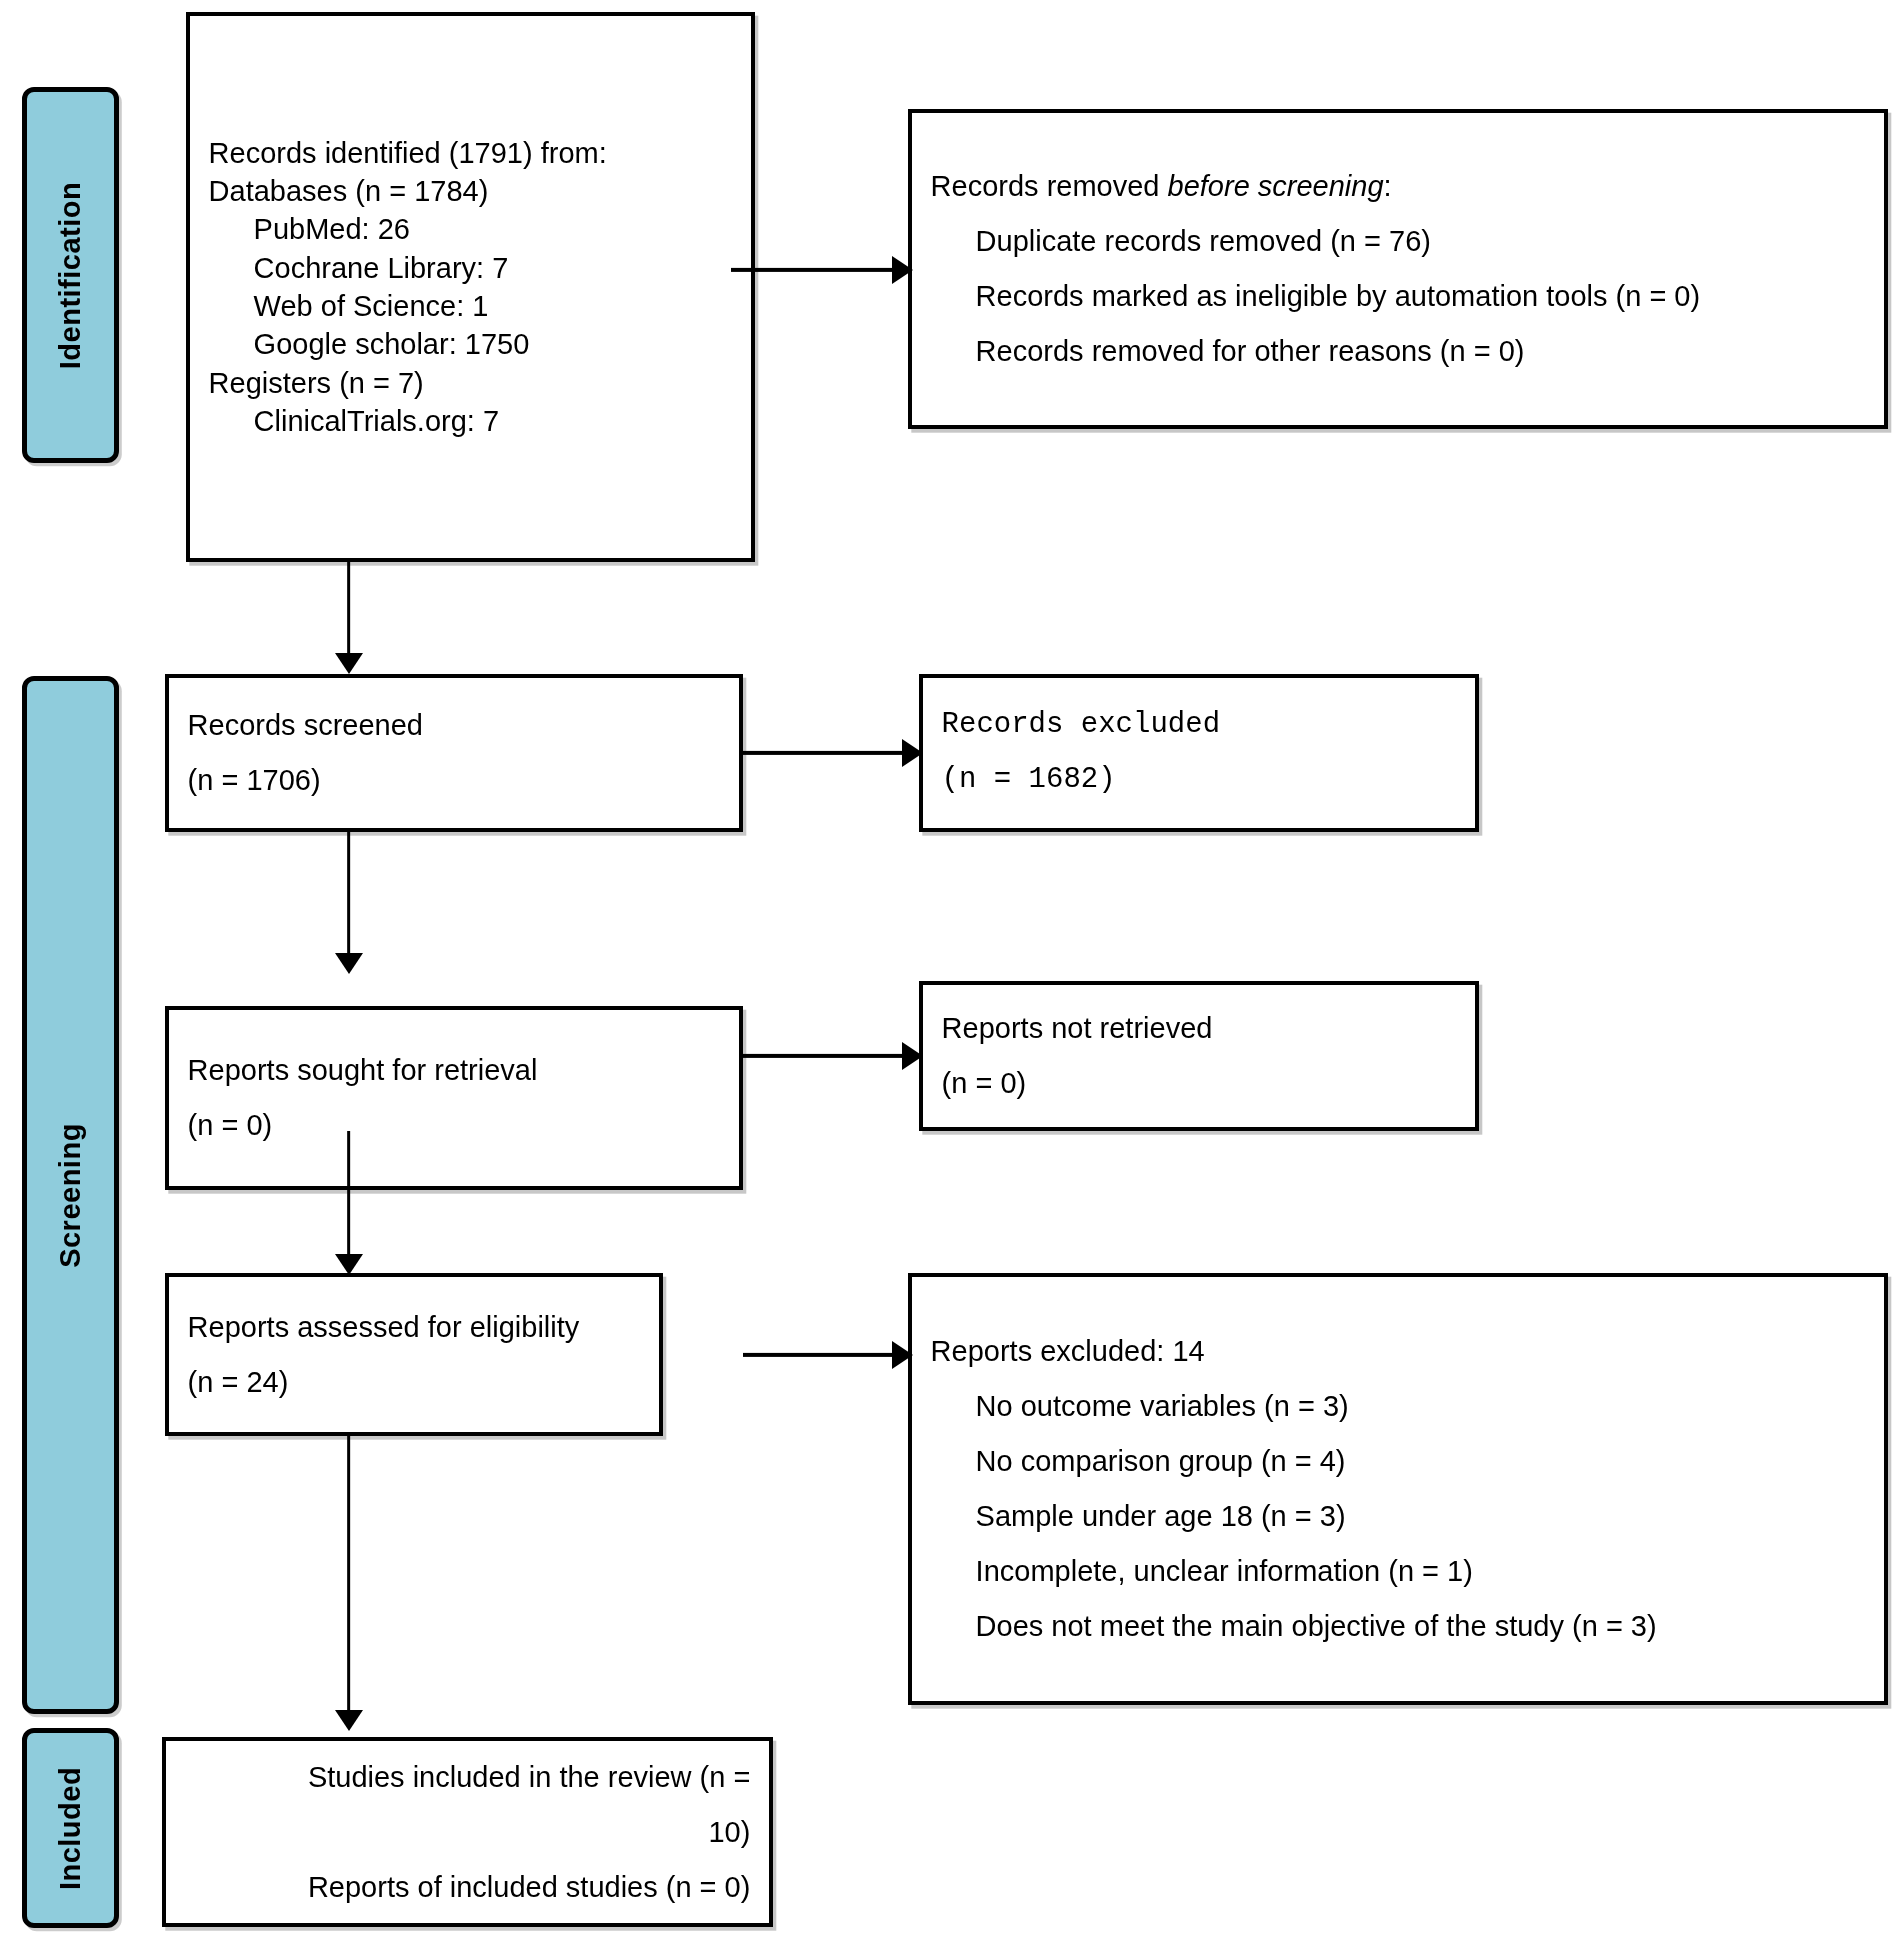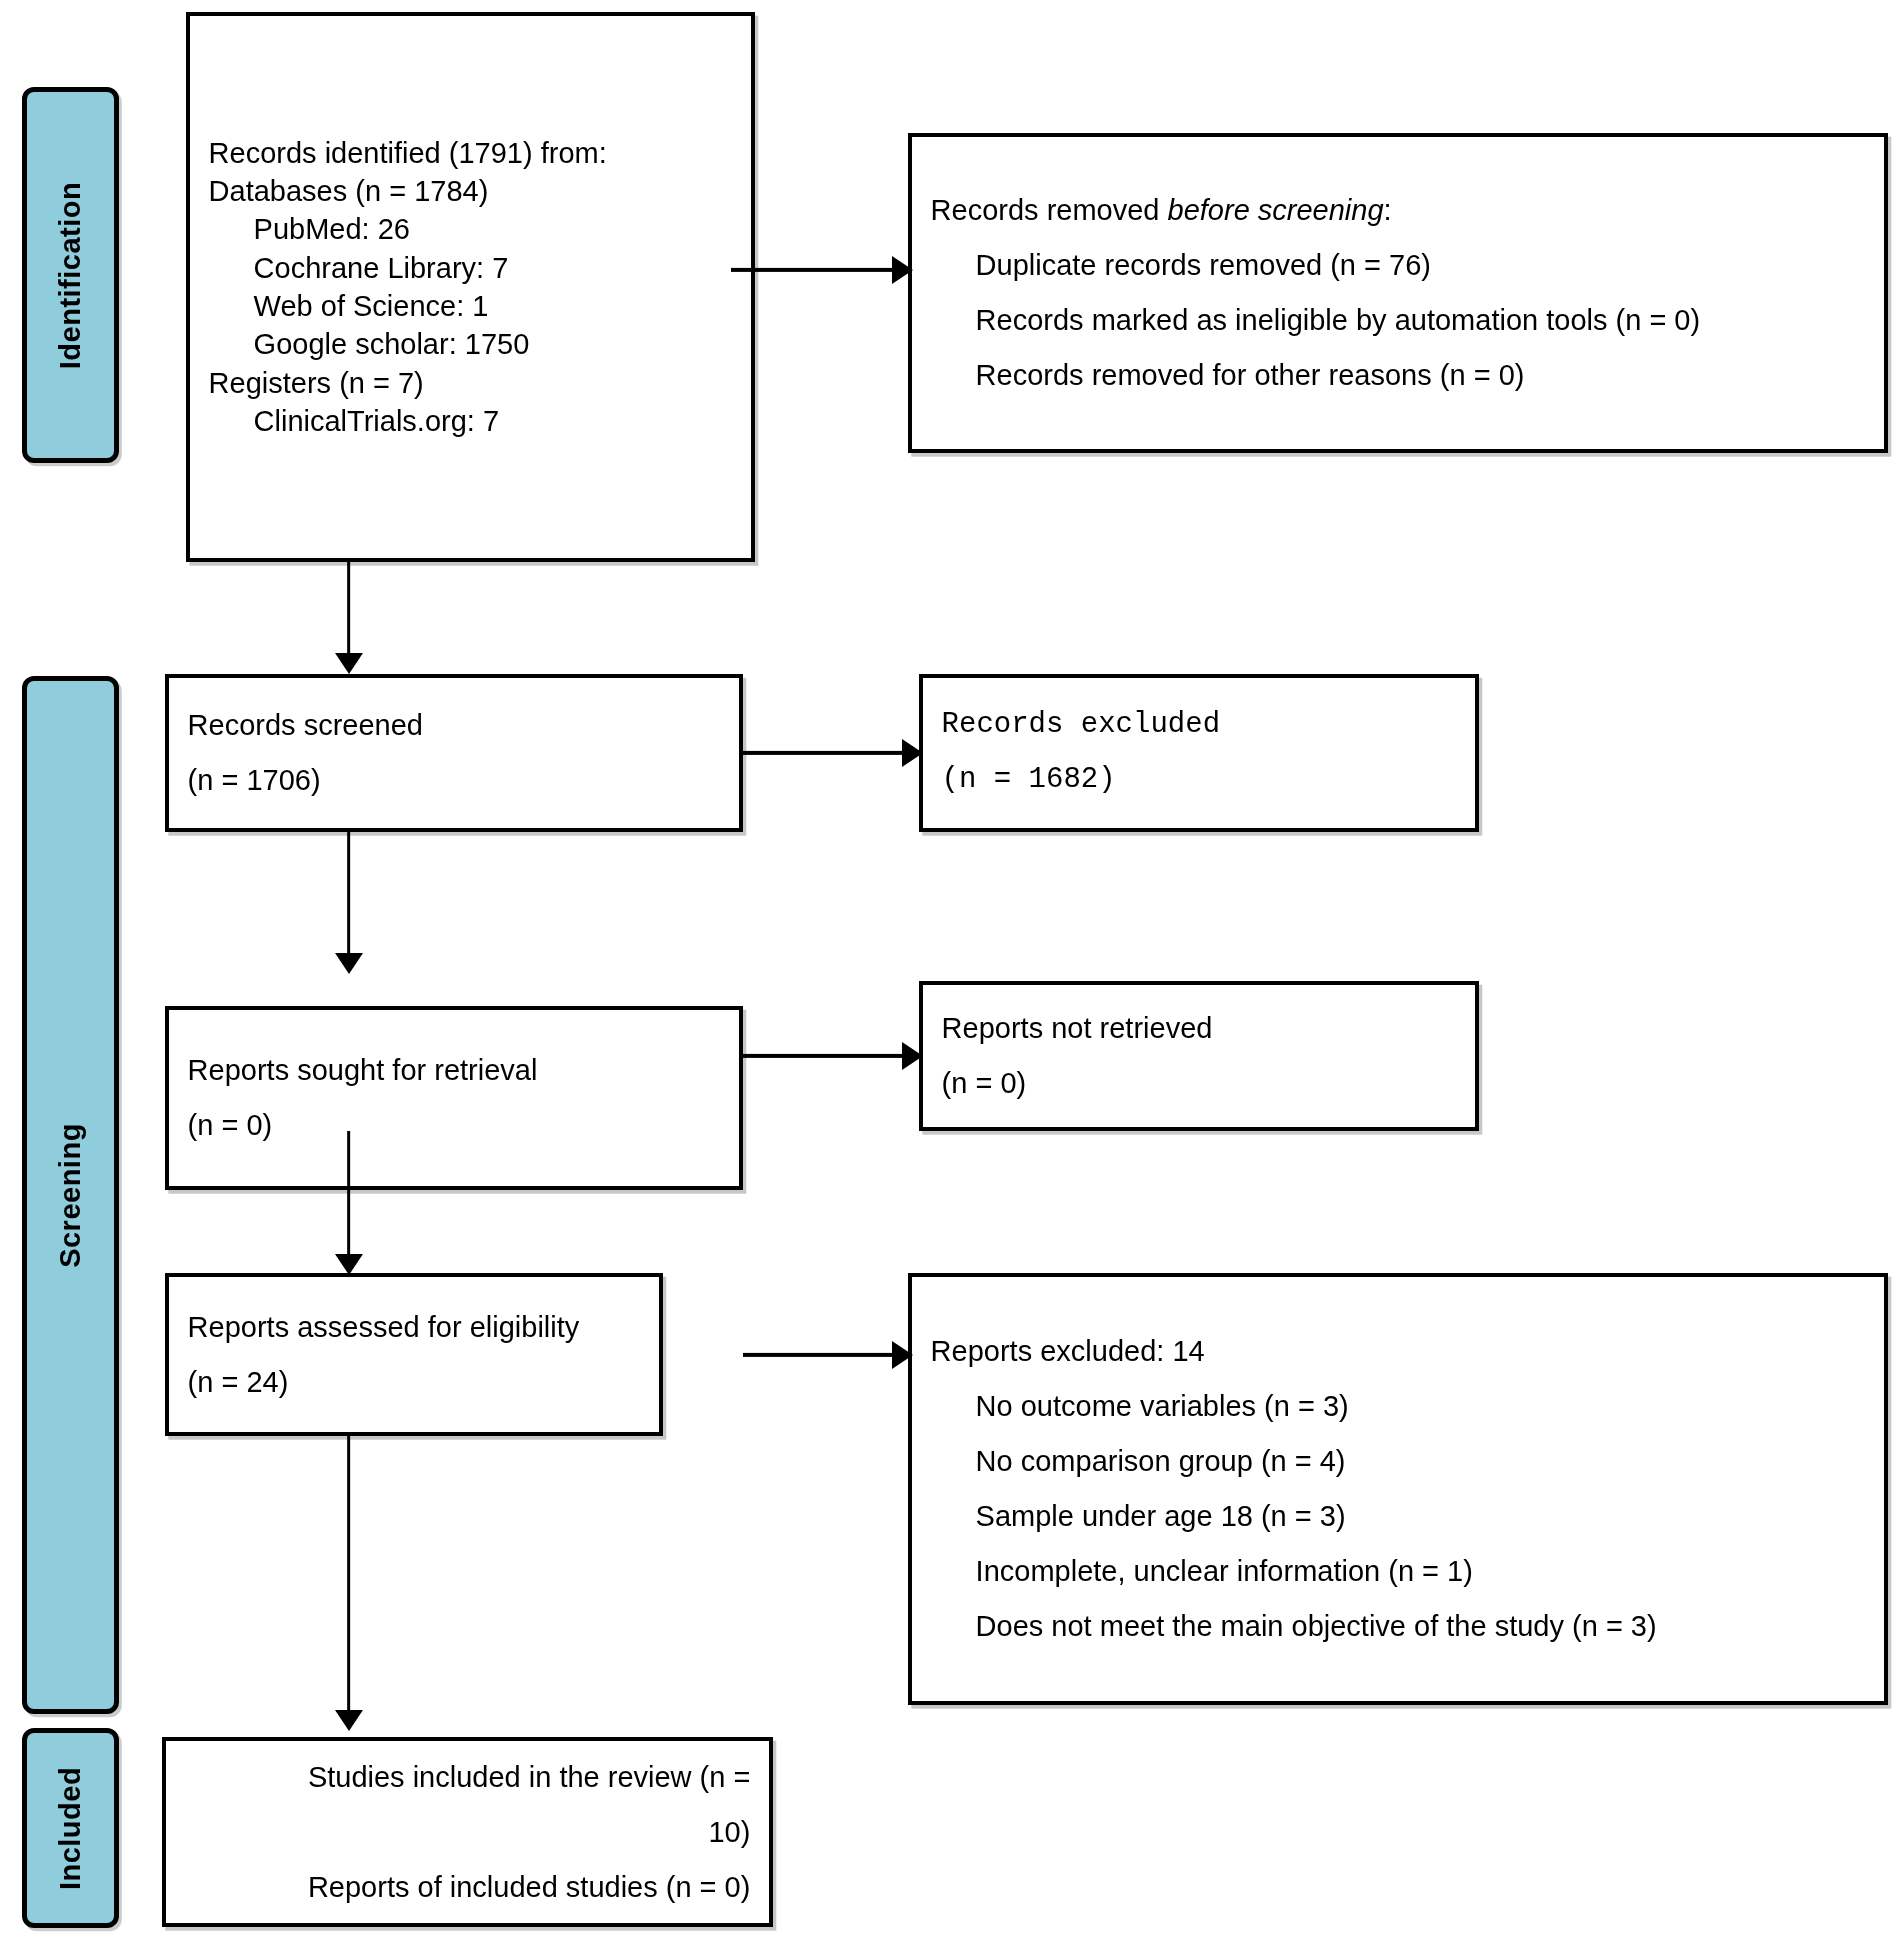--- a/index.html
+++ b/index.html
@@ -129,21 +129,21 @@
       <div class="box-line">Databases (n = 1784)</div>
       <div class="box-line indent-1">PubMed: 26</div>
       <div class="box-line indent-1">Cochrane Library: 7</div>
       <div class="box-line indent-1">Web of Science: 1</div>
       <div class="box-line indent-1">Google scholar: 1750</div>
       <div class="box-line">Registers (n = 7)</div>
       <div class="box-line indent-1">ClinicalTrials.org: 7</div>
     </div>
   </div>
 
-  <div class="flow-box" style="left:908px; top:109px; width:980px; height:320px;margin-top:24px;">
+  <div class="flow-box" style="left:908px; top:109px; width:980px; height:320px;">
     <div class="box-inner">
       <div class="box-line spaced"><span>Records removed </span><em>before screening</em><span>:</span></div>
       <div class="box-line indent-1 spaced">Duplicate records removed (n = 76)</div>
       <div class="box-line indent-1 spaced">Records marked as ineligible by automation tools (n = 0)</div>
       <div class="box-line indent-1">Records removed for other reasons (n = 0)</div>
     </div>
   </div>
 
   <div class="arrow-h" style="left:731px; top:255px; width:182px; height:29px;">
     <div class="shaft" style="width:162px;"></div>

